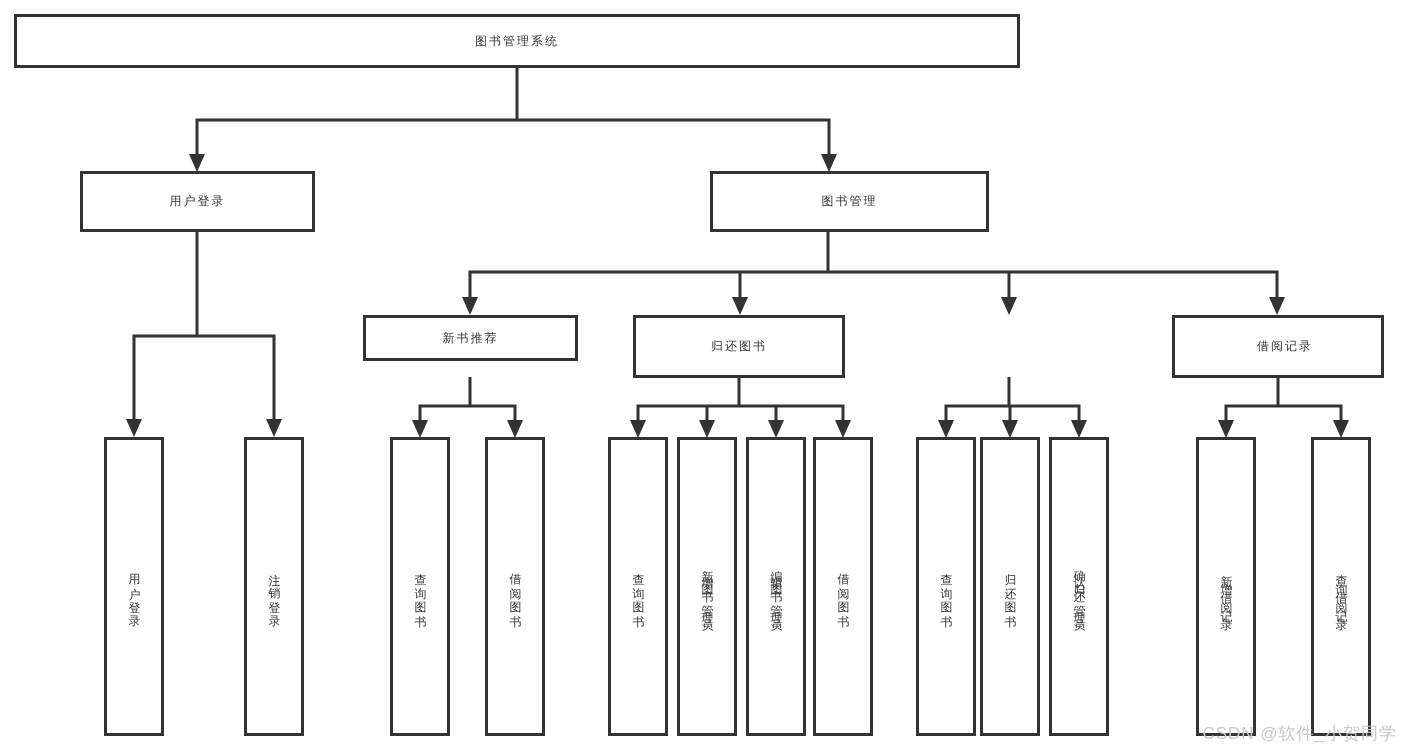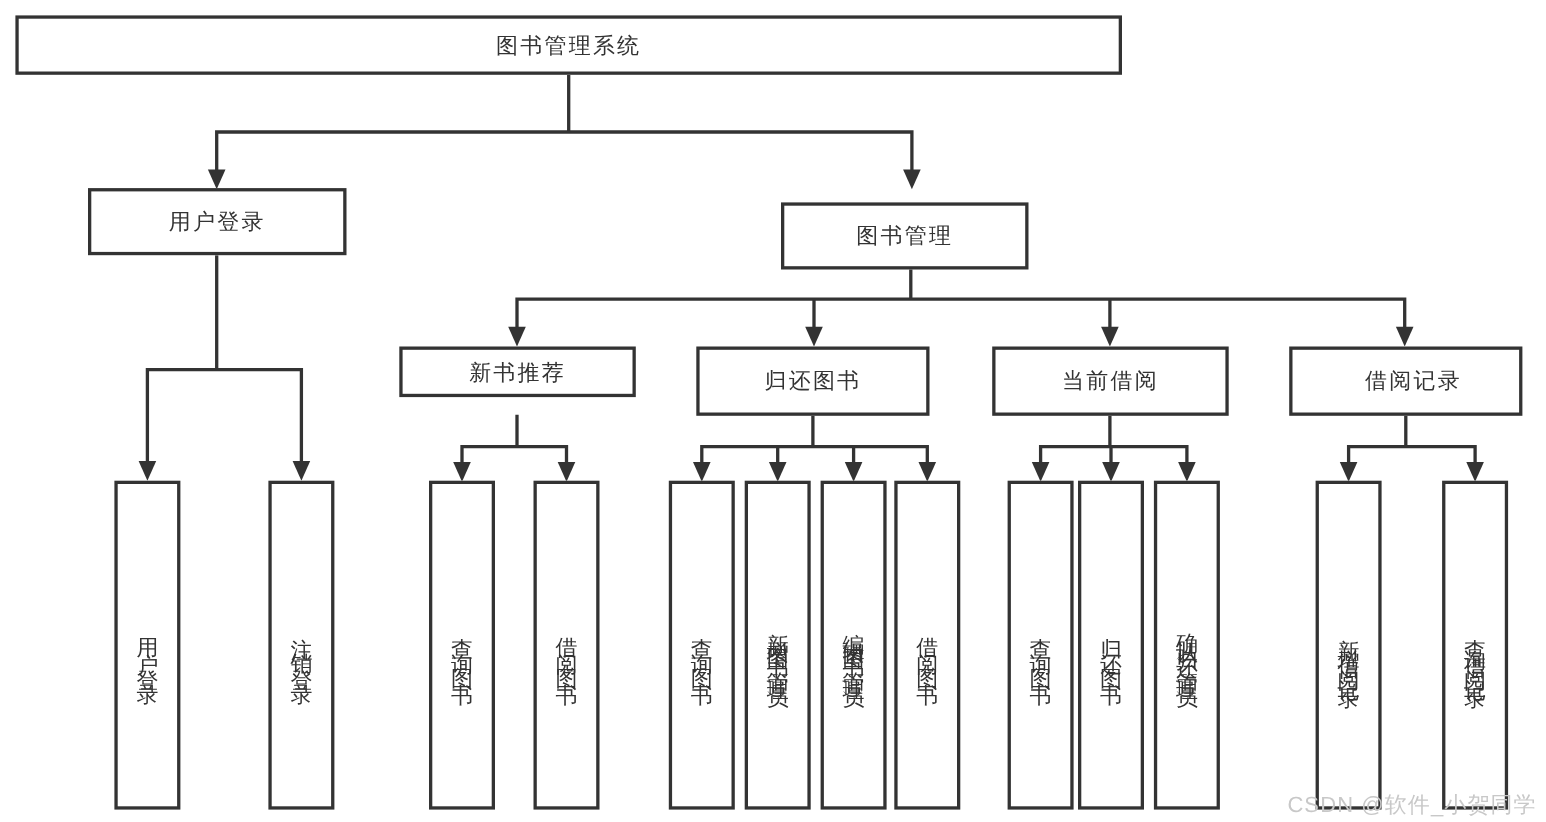--- a/index.html
+++ b/index.html
@@ -14,39 +14,39 @@
   }
   .wires{position:absolute;left:0;top:0;z-index:0;}
   .node{
     position:absolute;
     box-sizing:border-box;
     background:#ffffff;
     border:3px solid #333333;
     display:flex;
     align-items:center;
     justify-content:center;
-    font-size:20px;
+    font-size:12px;
     letter-spacing:2px;
     color:#333333;
     z-index:1;
   }
   .vnode{
     writing-mode:vertical-rl;
     text-orientation:mixed;
     letter-spacing:14px;
     padding-top:10px;
   }
   .sp-med{letter-spacing:9px;}
   .sp-tight{letter-spacing:7px;}
   .watermark{
     position:absolute;
     right:8px;
     bottom:2px;
     z-index:2;
-    font-size:20px;
+    font-size:17px;
     color:#c8c8c8;
     letter-spacing:1px;
     white-space:nowrap;
   }
 </style>
 </head>
 <body>
 
 <div class="canvas">
 
@@ -86,25 +86,24 @@
       <polygon points="1002,420 1018,420 1010,438"></polygon>
       <polygon points="1071,420 1087,420 1079,438"></polygon>
       <polygon points="1218,420 1234,420 1226,438"></polygon>
       <polygon points="1333,420 1349,420 1341,438"></polygon>
     </g>
   </svg>
 
   <div class="node" style="left:14px;top:14px;width:1006px;height:54px;">图书管理系统</div>
 
   <div class="node" style="left:80px;top:171px;width:235px;height:61px;">用户登录</div>
-  <div class="node" style="left:710px;top:184px;width:225px;height:61px;">图书管理</div>
+  <div class="node" style="left:710px;top:171px;width:279px;height:61px;">图书管理</div>
 
   <div class="node" style="left:363px;top:315px;width:215px;height:46px;">新书推荐</div>
   <div class="node" style="left:633px;top:315px;width:212px;height:63px;">归还图书</div>
-  <div class="node" style="left:902px;top:315px;width:215px;height:63px;">当前借阅</div>
   <div class="node" style="left:1172px;top:315px;width:212px;height:63px;padding-left:14px;">借阅记录</div>
 
   <div class="node vnode" style="left:104px;top:437px;width:60px;height:299px;">用户登录</div>
   <div class="node vnode" style="left:244px;top:437px;width:60px;height:299px;">注销登录</div>
 
   <div class="node vnode" style="left:390px;top:437px;width:60px;height:299px;">查询图书</div>
   <div class="node vnode" style="left:485px;top:437px;width:60px;height:299px;">借阅图书</div>
 
   <div class="node vnode" style="left:608px;top:437px;width:60px;height:299px;">查询图书</div>
   <div class="node vnode sp-tight" style="left:677px;top:437px;width:60px;height:299px;">新增图书（管理员）</div>

